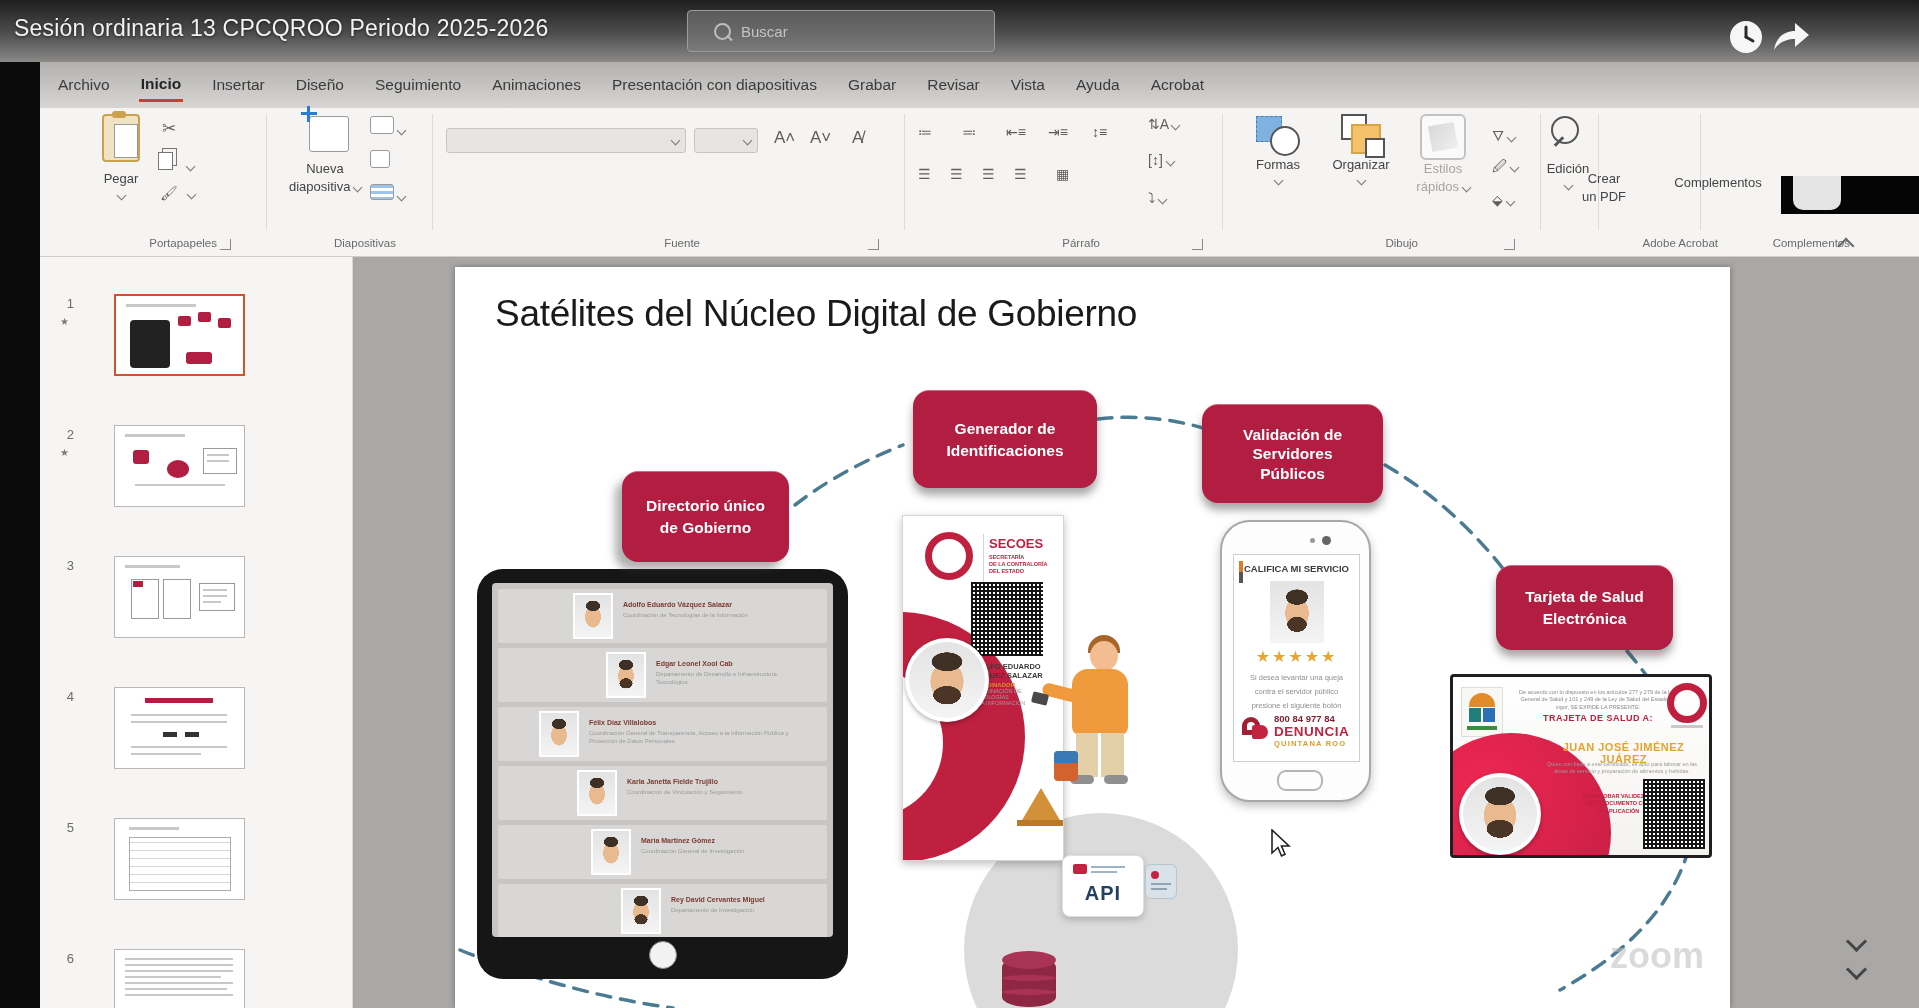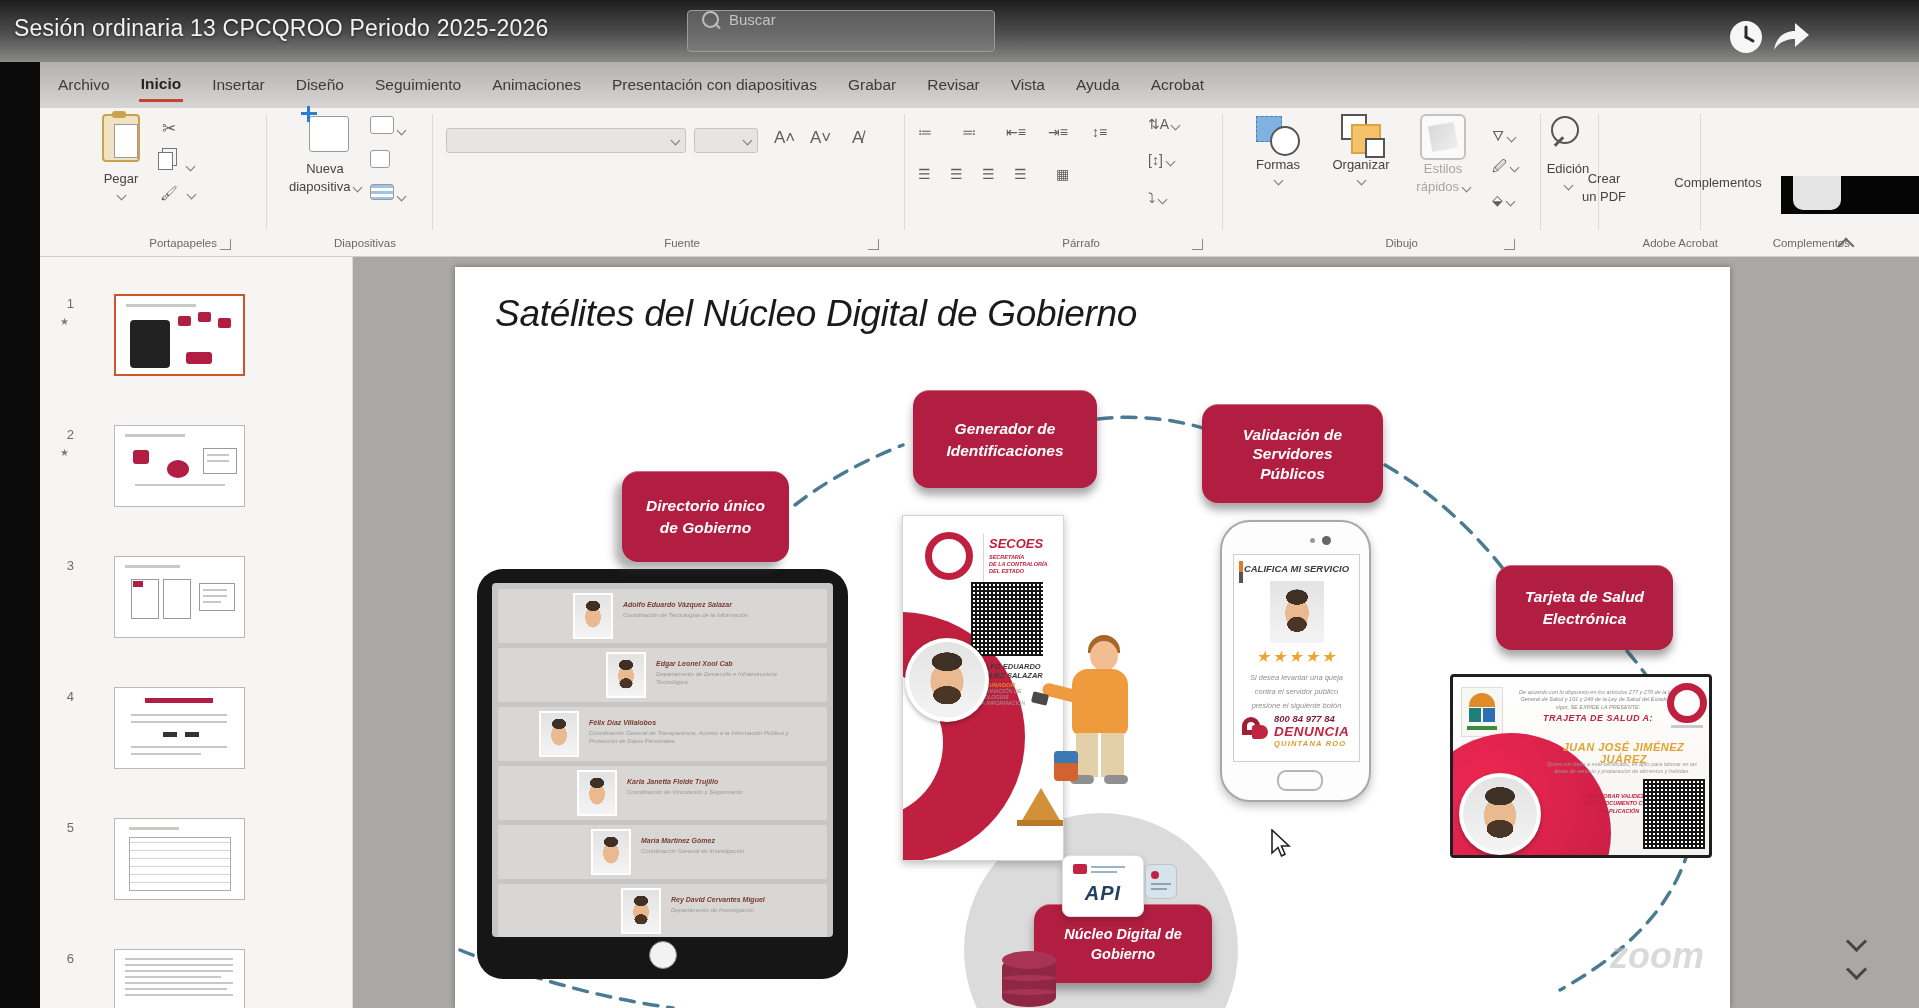--- a/index.html
+++ b/index.html
@@ -7,22 +7,22 @@
          font-family:"Liberation Sans",sans-serif;background:#a9a8a7;}
   .abs{position:absolute;}
 
   
   .left-strip{left:0;top:0;width:40px;height:1008px;background:#0b0b0b;z-index:40;}
   .topbar{left:0;top:0;width:1919px;height:62px;z-index:45;
           background:linear-gradient(180deg,#1e1e1e 0%,#4f4f4f 55%,#8a8988 100%);}
   .video-title{left:14px;top:15px;color:#f2f2f2;font-size:23px;letter-spacing:.2px;
                text-shadow:0 1px 3px rgba(0,0,0,.6);}
   .searchbox{left:687px;top:10px;width:308px;height:42px;background:rgba(130,130,130,.55);
-             border:1px solid #9b9b9b;border-radius:4px;display:flex;align-items:flex-start;
-             padding-left:14px;box-sizing:border-box;}
+             border:1px solid #9b9b9b;border-radius:4px;display:flex;align-items:center;
+             padding-left:26px;box-sizing:border-box;}
   .mag{width:13px;height:13px;border:2px solid #bdbdbd;border-radius:50%;position:relative;}
   .mag:after{content:"";position:absolute;width:7px;height:2px;background:#bdbdbd;
              transform:rotate(45deg);left:10px;top:12px;}
   .search-ph{color:#c3c3c3;font-size:15px;margin-left:10px;}
 
   
   .tabsrow{left:40px;top:62px;width:1879px;height:46px;z-index:20;
            background:linear-gradient(180deg,#b2b1b0,#d7d6d5);display:flex;align-items:center;
            padding-left:16px;box-sizing:border-box;gap:27px;}
   .tab{font-size:15.5px;color:#3b3b3b;white-space:nowrap;padding:6px 2px;}
@@ -52,21 +52,21 @@
   .thumb-num{position:absolute;left:10px;width:24px;text-align:right;font-size:13px;color:#6b6b6b;}
   .thumb-star{position:absolute;left:20px;font-size:10px;color:#7a7a7a;}
   .thumb{position:absolute;left:74px;width:131px;height:82px;background:#fff;
          border:1px solid #b9b8b7;box-sizing:border-box;}
   .thumb.selected{border:2px solid #d0532c;}
   .tl{position:absolute;background:#c9c8c7;height:3px;}
   .redbit{position:absolute;background:#b11e41;}
 
   
   .slide{left:455px;top:267px;width:1275px;height:741px;background:#fff;z-index:16;
-         overflow:hidden;box-shadow:0 0 6px rgba(0,0,0,.35);font-style:italic;}
+         overflow:hidden;box-shadow:0 0 6px rgba(0,0,0,.35);}
   .slide-title{left:40px;top:26px;font-size:37px;color:#1a1a1a;letter-spacing:-.3px;z-index:3;}
   .rbox{background:#b11e41;border-radius:16px;color:#fff;font-weight:bold;text-align:center;
         display:flex;flex-direction:column;justify-content:center;z-index:5;
         box-shadow:0 7px 9px rgba(60,60,60,.45);border-top:1px solid rgba(255,255,255,.35);
         font-size:15.5px;line-height:1.4;}
   .graycircle{left:509px;top:546px;width:274px;height:274px;border-radius:50%;background:#dbdbdb;z-index:1;}
   .watermark{left:1155px;top:668px;width:130px;font-size:36px;font-weight:bold;color:#bdbdbd;
              opacity:.55;z-index:2;text-align:left;}
 
   
@@ -423,24 +423,20 @@
       <div>Públicos</div>
     </div>
     <div class="abs rbox" style="left:167px;top:204px;width:167px;height:90px;box-shadow:-7px 8px 9px rgba(60,60,60,.4)">
       <div>Directorio único</div>
       <div>de Gobierno</div>
     </div>
     <div class="abs rbox" style="left:1041px;top:298px;width:177px;height:84px">
       <div>Tarjeta de Salud</div>
       <div>Electrónica</div>
     </div>
-    <div class="abs rbox" style="left:579px;top:637px;width:178px;height:78px;font-size:14.5px">
-      <div>Núcleo Digital de</div>
-      <div>Gobierno</div>
-    </div>
 
     <div class="abs tablet">
       <div class="tab-screen">
         <div class="dir-row" style="top:6px">
           <div class="dir-photo" style="left:75px">
               <div class="avatar"></div>
             </div>
           <div class="dir-name" style="left:125px">Adolfo Eduardo Vázquez Salazar</div>
           <div class="dir-role" style="left:125px">Coordinación de Tecnologías de la Información</div>
         </div>

